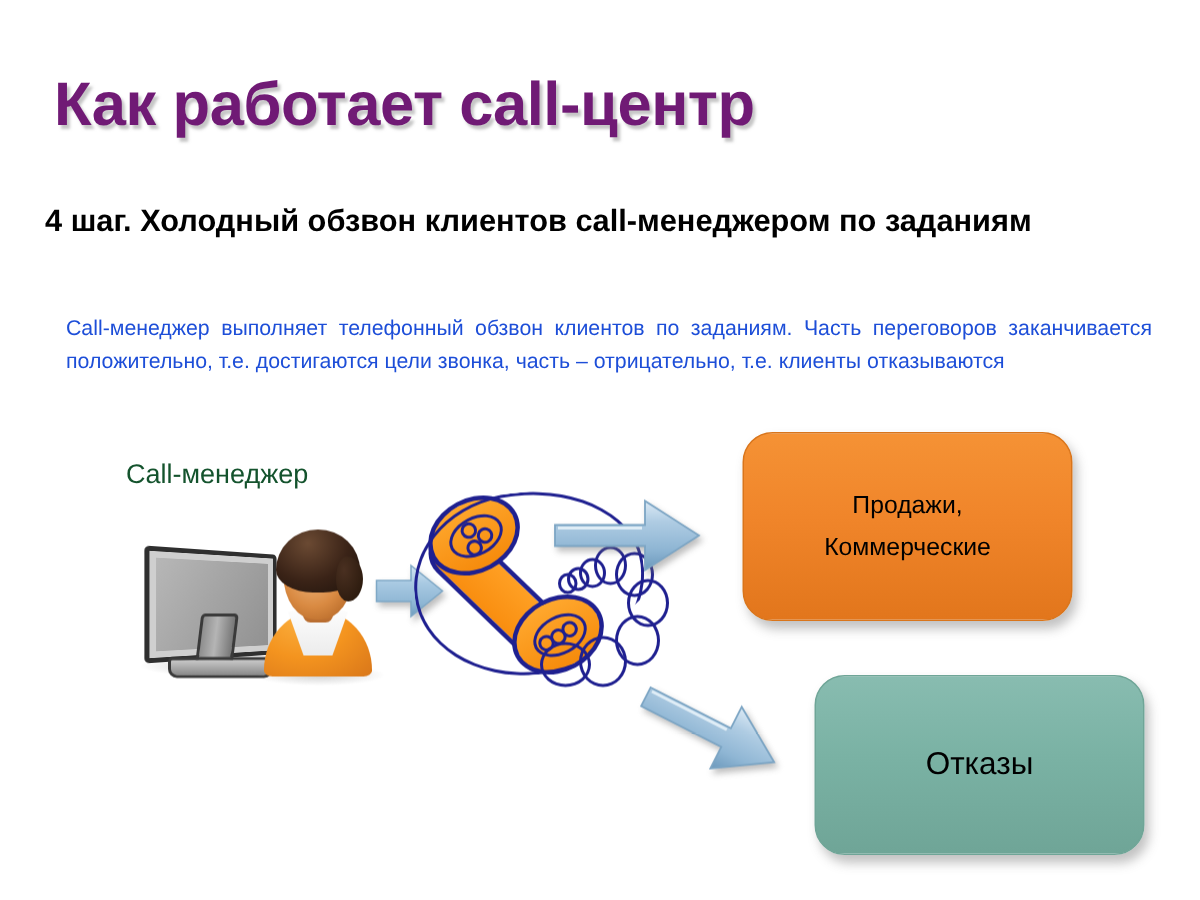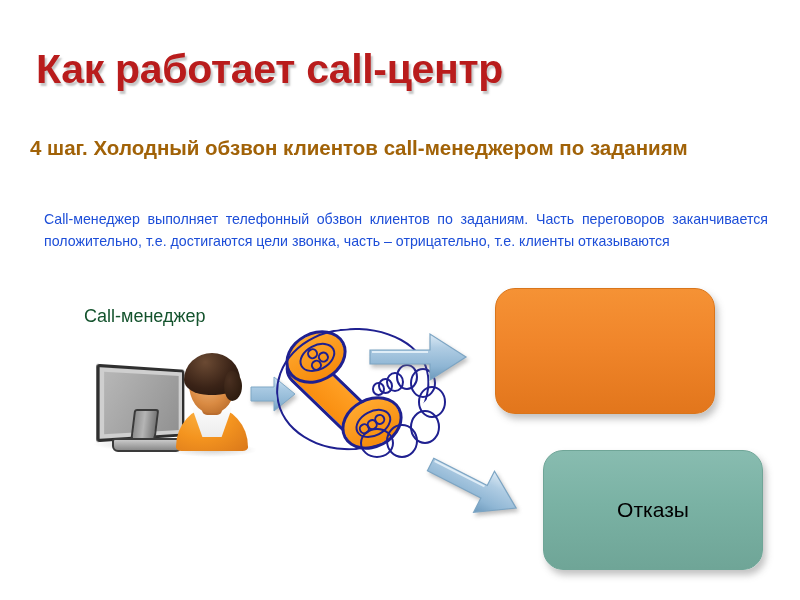--- a/index.html
+++ b/index.html
@@ -16,35 +16,35 @@
     background: #ffffff;
   }
 
   
   #slide-title {
     position: absolute;
     left: 36px;
     top: 46px;
     font-size: 41px;
     font-weight: bold;
-    color: #b91c1c;
+    color: #701a75;
     letter-spacing: -0.3px;
     text-shadow: 2px 3px 2px rgba(150,150,150,0.55);
     white-space: nowrap;
   }
 
   
   #slide-subtitle {
     position: absolute;
     left: 30px;
     top: 134px;
     width: 700px;
     font-size: 20.5px;
     font-weight: bold;
-    color: #a16207;
+    color: #000000;
     line-height: 1.32;
     text-indent: 0;
     padding-left: 48px;
   }
   #slide-subtitle .hang {
     margin-left: -48px;
   }
 
   
   #body-paragraph {
@@ -341,18 +341,20 @@
     </defs>
     <g transform="rotate(27 52 37)">
       <polygon points="4,27 64,27 64,11 100,34 64,57 64,41 4,41" fill="url(#agC)" stroke="#7CA5C4" stroke-width="1.2"></polygon>
       <polyline points="6,29 62,29" fill="none" stroke="#E9F3FA" stroke-width="2" opacity="0.85"></polyline>
     </g>
   </svg>
 </div>
 
 <div class="result-box" id="box-sales">
   <div>
+    <div>Продажи,</div>
+    <div>Коммерческие</div>
   </div>
 </div>
 
 <div class="result-box" id="box-refusals">
   <div>Отказы</div>
 </div>
 
 </body></html>

